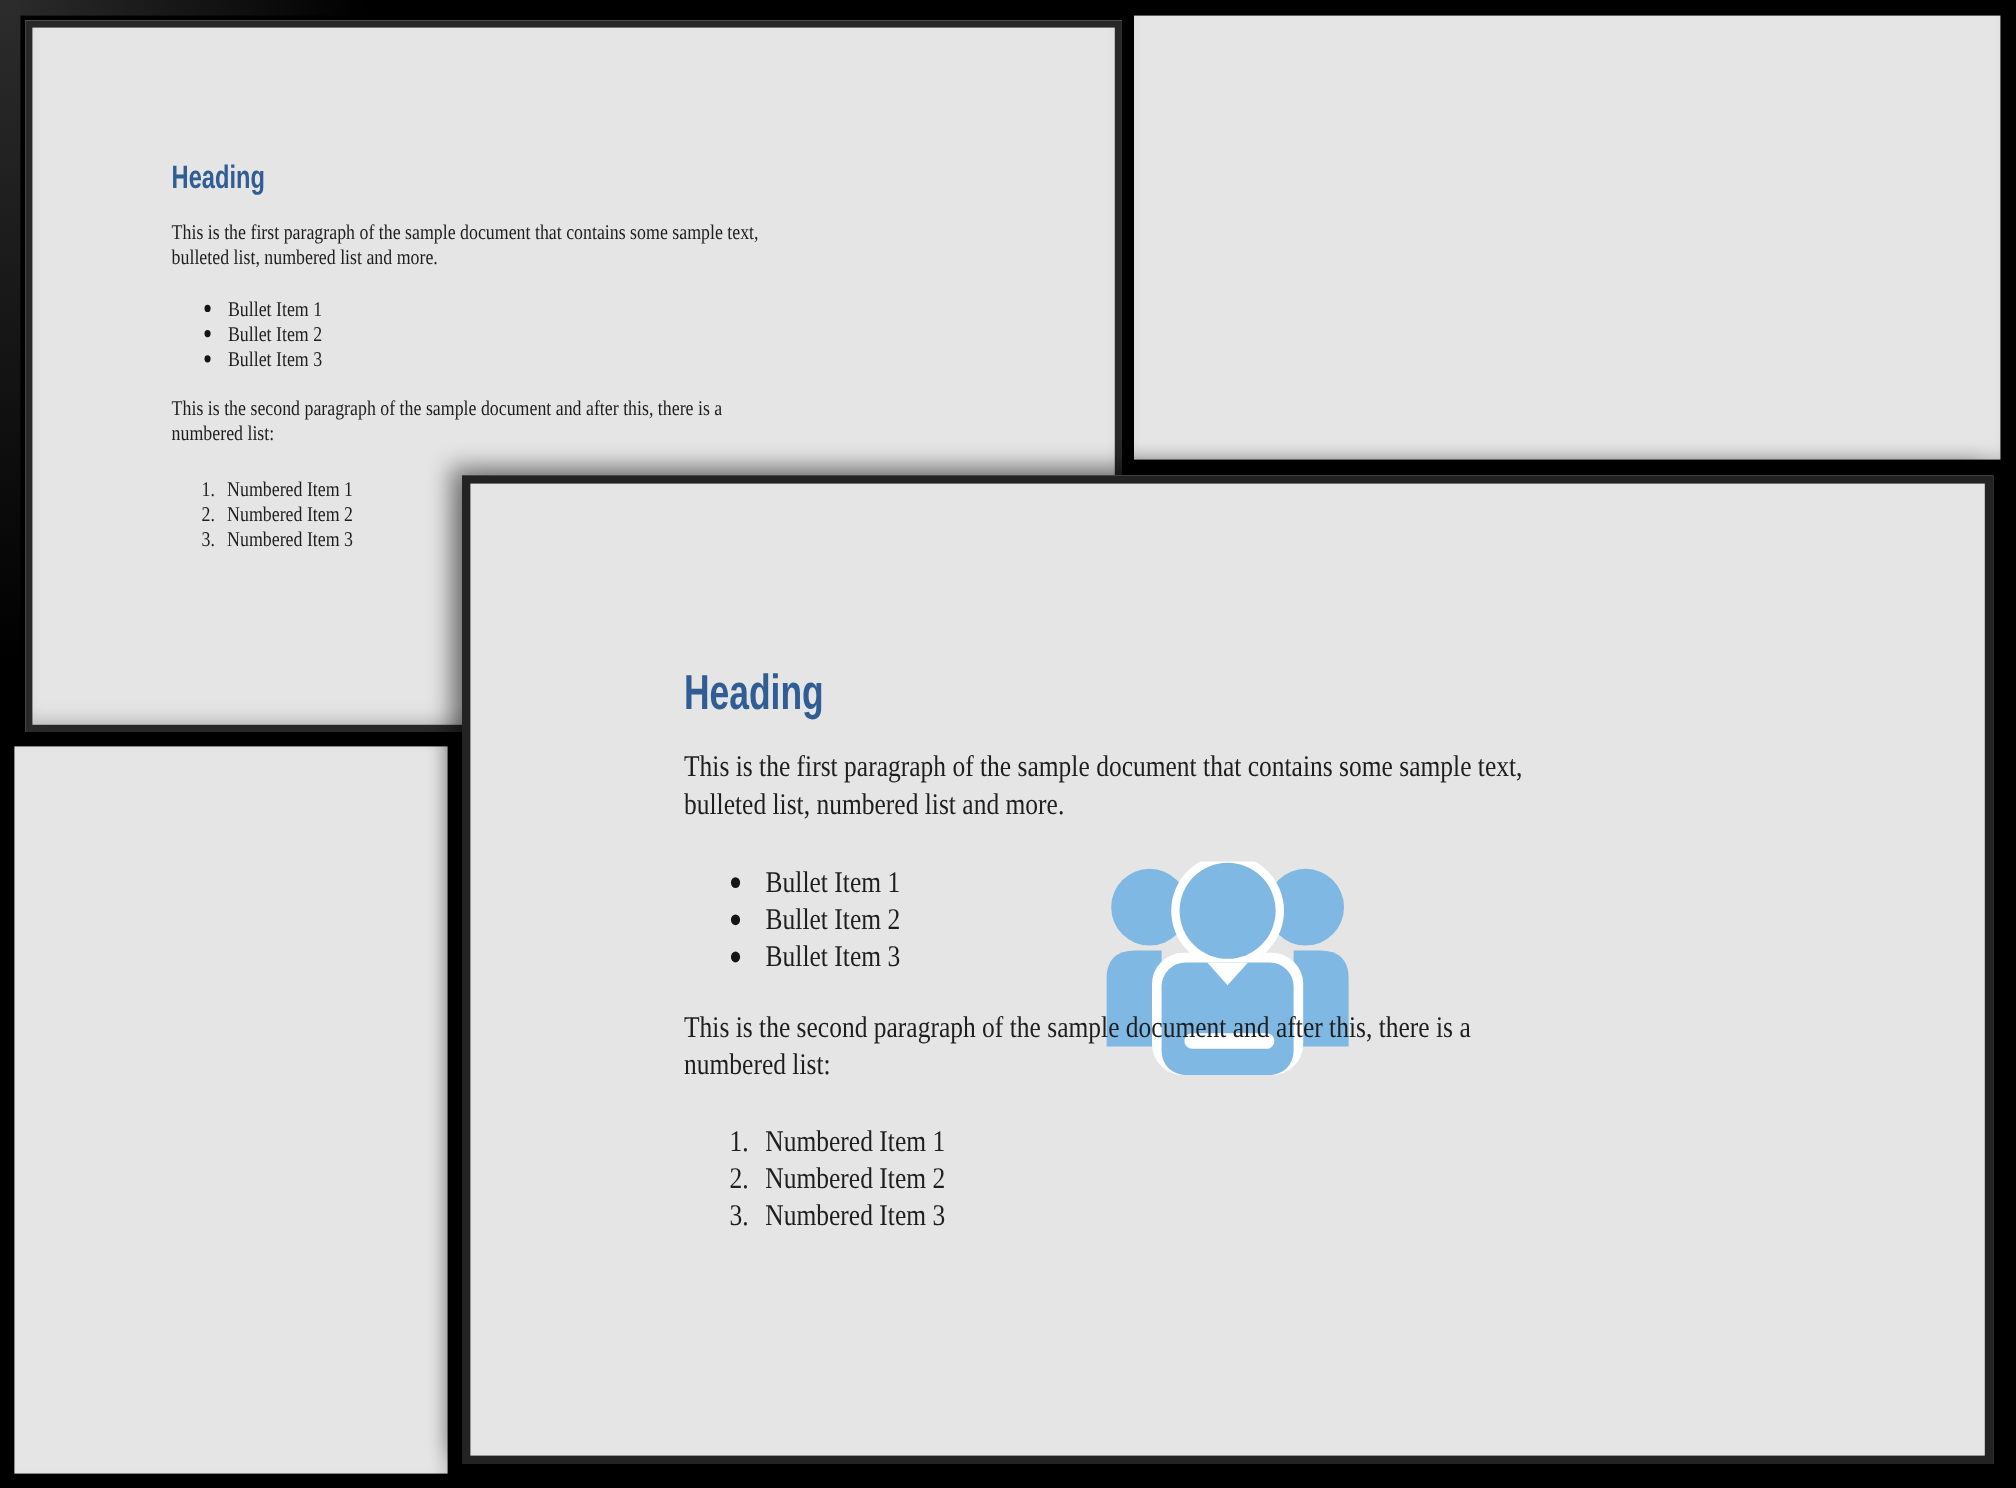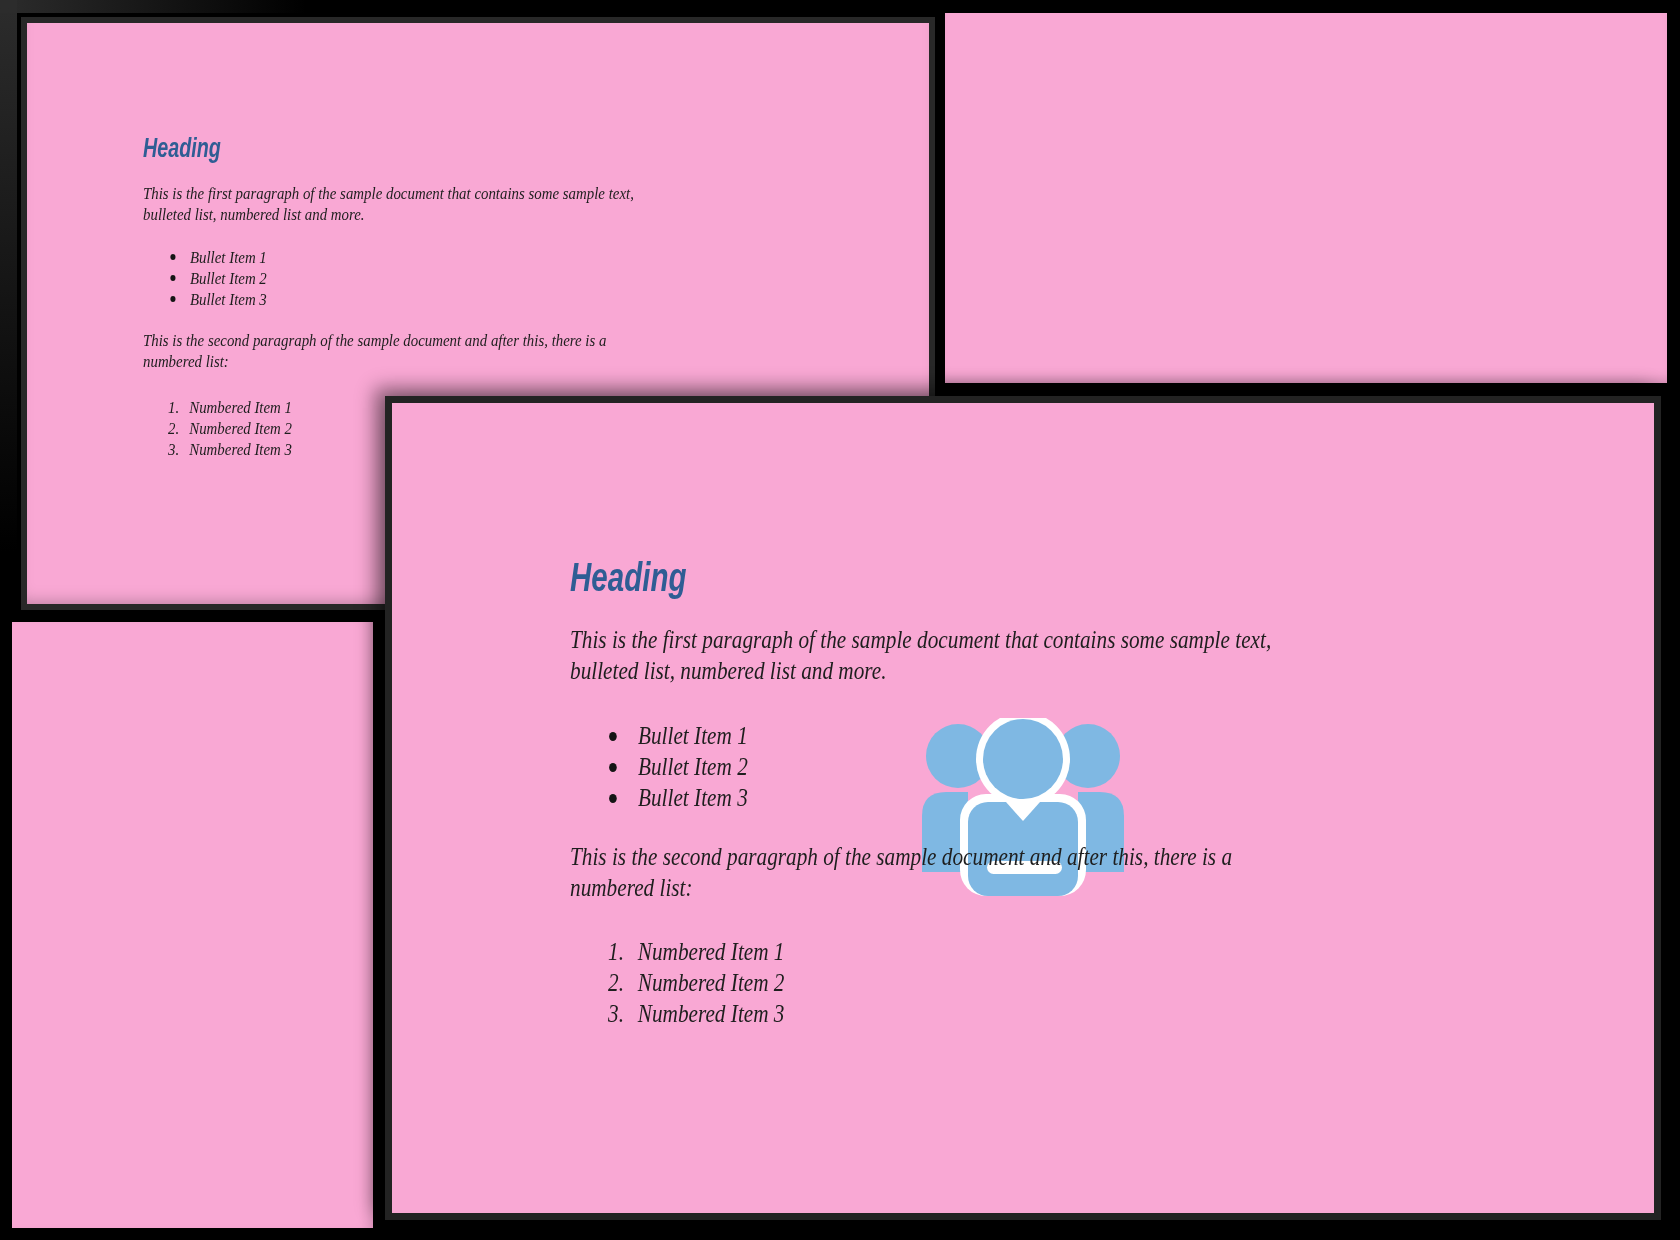--- a/index.html
+++ b/index.html
@@ -14,22 +14,21 @@
   .corner-top{
     position:absolute;left:0;top:0;width:360px;height:13px;
     background:linear-gradient(90deg,#2c2c2c 0%,rgba(44,44,44,0) 85%);
   }
   .corner-left{
     position:absolute;left:0;top:0;width:17px;height:600px;
     background:linear-gradient(180deg,#2c2c2c 0%,rgba(44,44,44,0) 92%);
   }
   .panel{
     position:absolute;
-    background:#f9a8d4;
-    font-style:italic;
+    background:#e5e5e5;
   }
   .p2{left:945px;top:13px;width:722px;height:370px;
       box-shadow:inset 0 -10px 14px -9px rgba(0,0,0,.22);}
   .p3{left:12px;top:622px;width:361px;height:606px;
       box-shadow:inset -10px 0 14px -9px rgba(0,0,0,.18);}
   .p1{left:21px;top:17px;width:902px;height:581px;border:6px solid #282828;
       box-shadow:inset 0 -12px 16px -10px rgba(0,0,0,.25);}
   .p4{left:385px;top:396px;width:1262px;height:810px;border:7px solid #232323;
       box-shadow:-10px -8px 18px rgba(0,0,0,.45), 10px 12px 22px rgba(0,0,0,.55);}
   .panel *{position:absolute;}

